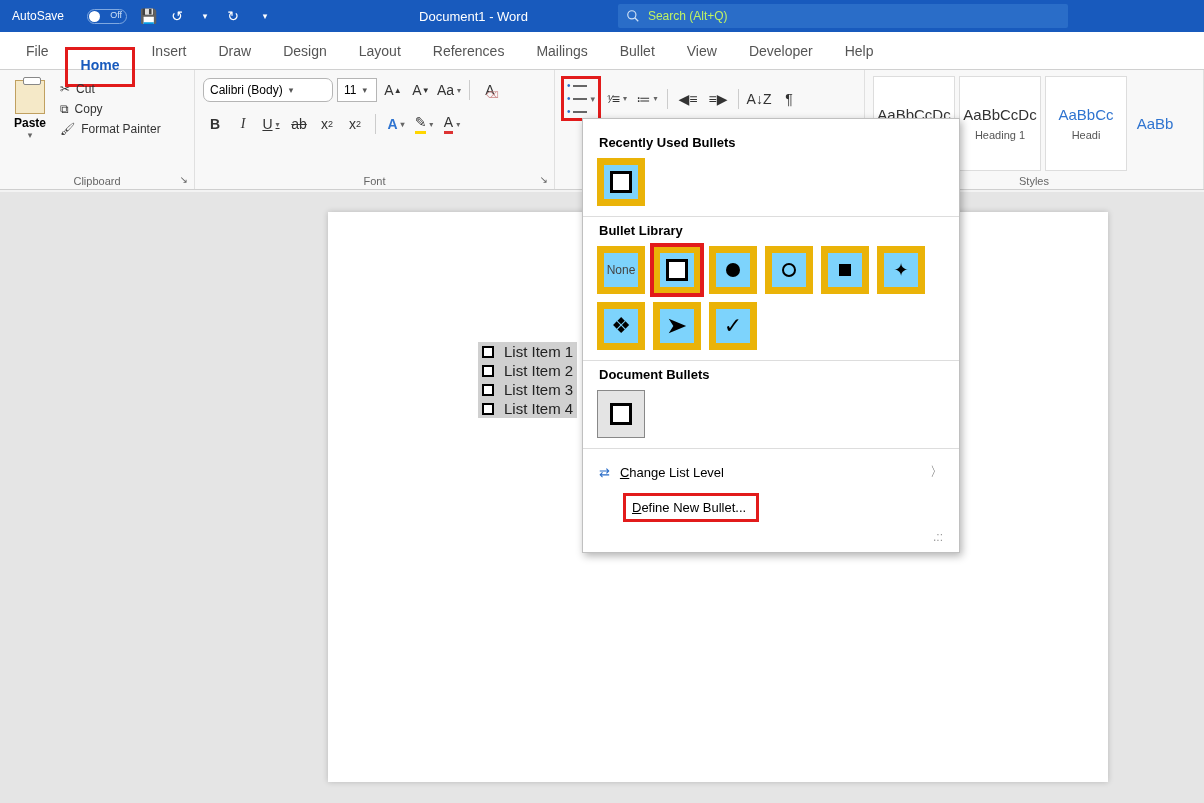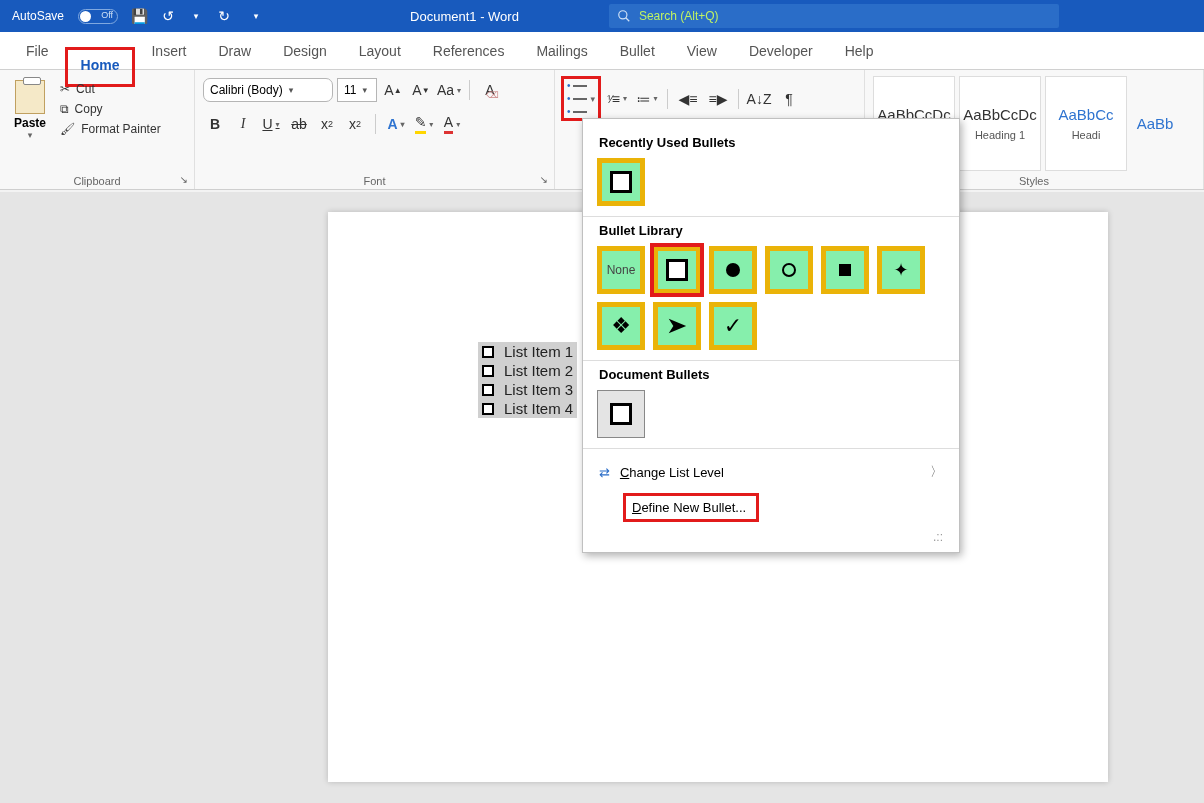--- a/index.html
+++ b/index.html
@@ -1,20 +1,20 @@
 <!DOCTYPE html>
 <html><head>
 <meta charset="utf-8">
 <style>
   * { margin:0; padding:0; box-sizing:border-box; font-family:"Segoe UI", Arial, sans-serif; }
   body { background:#f3f3f3; width:1204px; height:803px; overflow:hidden; position:relative; }
 
   
   .titlebar { background:#185abd; height:32px; display:flex; align-items:center; color:#fff; font-size:12px; }
-  .titlebar .autosave { display:flex; align-items:center; gap:14px; padding:0 8px 0 12px; }
+  .titlebar .autosave { display:flex; align-items:center; gap:23px; padding:0 8px 0 12px; }
   .toggle { border:1px solid #7fa8e0; border-radius:8px; width:40px; height:15px; position:relative; display:flex; align-items:flex-start; font-size:9px; color:#cde0f6; justify-content:flex-end; padding-right:4px; }
   .toggle::before { content:""; width:11px; height:11px; background:#fff; border-radius:50%; position:absolute; left:1px; top:1px; }
   .tb-icon { width:20px; text-align:center; margin:0 4px; font-size:14px; }
   .doc-title { margin-left:140px; font-size:13px; }
   .searchbar { margin-left:90px; background:#2a6dc8; height:24px; width:450px; display:flex; align-items:center; border-radius:2px; padding:0 8px; }
   .searchbar svg { width:14px; height:14px; margin-right:8px; }
   .searchbar span { color:#bef264; font-size:12px; }
 
   
   .tabs { background:#fff; height:38px; display:flex; align-items:center; border-bottom:1px solid #d0d0d0; padding-left:10px; }
@@ -66,21 +66,21 @@
   .doc-area { background:#e5e5e5; position:absolute; top:192px; left:0; right:0; bottom:0; }
   .page { position:absolute; left:328px; top:20px; width:780px; height:570px; background:#fff; box-shadow:0 0 6px rgba(0,0,0,0.2); padding:130px 0 0 150px; }
   .list { font-size:15px; color:#222; background:#d0d0d0; display:inline-block; }
   .list .li{ display:flex; align-items:center; gap:10px; padding:1px 4px;}
   .sq{ width:12px; height:12px; border:2px solid #000; background:#fff; }
 
   
   .dropdown { position:absolute; left:582px; top:118px; width:378px; background:#fff; border:1px solid #c0c0c0; box-shadow:2px 3px 8px rgba(0,0,0,0.3); font-size:13px; padding:10px 14px 6px 14px; }
   .dropdown h4 { font-weight:600; margin:6px 0 8px 2px; font-size:13px;}
   .bullet-grid { display:flex; flex-wrap:wrap; gap:8px; margin-bottom:10px;}
-  .bullet-cell { width:48px; height:48px; border:5px solid #eab308; display:flex; align-items:center; justify-content:center; font-size:20px; cursor:pointer; background:#86efac;}
+  .bullet-cell { width:48px; height:48px; border:7px solid #eab308; display:flex; align-items:center; justify-content:center; font-size:20px; cursor:pointer; background:#7dd3fc;}
   .bullet-cell.none{ font-size:12px; color:#444;}
   .bullet-cell .boxmark { width:22px; height:22px; border:3px solid #000; background:#fff;}
   .bullet-cell.hl-red{ outline:4px solid #e21b1b; outline-offset:-1px; }
   .bullet-cell.sel-grey{ background:#e4e4e4; border:1px solid #888;}
   .divider{ border-top:1px solid #ddd; margin:6px -14px;}
   .menu-row{ display:flex; align-items:center; padding:8px 2px; gap:10px; cursor:pointer;}
   .menu-row .arrow{ margin-left:auto; color:#666;}
   .menu-row .u{ text-decoration:underline; }
   .define-highlight{ border:3px solid #e21b1b; display:inline-block; padding:4px 10px 4px 6px; margin-left:24px;}
   .resize-grip{ text-align:right; color:#999; font-size:12px; padding:0 2px 2px 0;}

